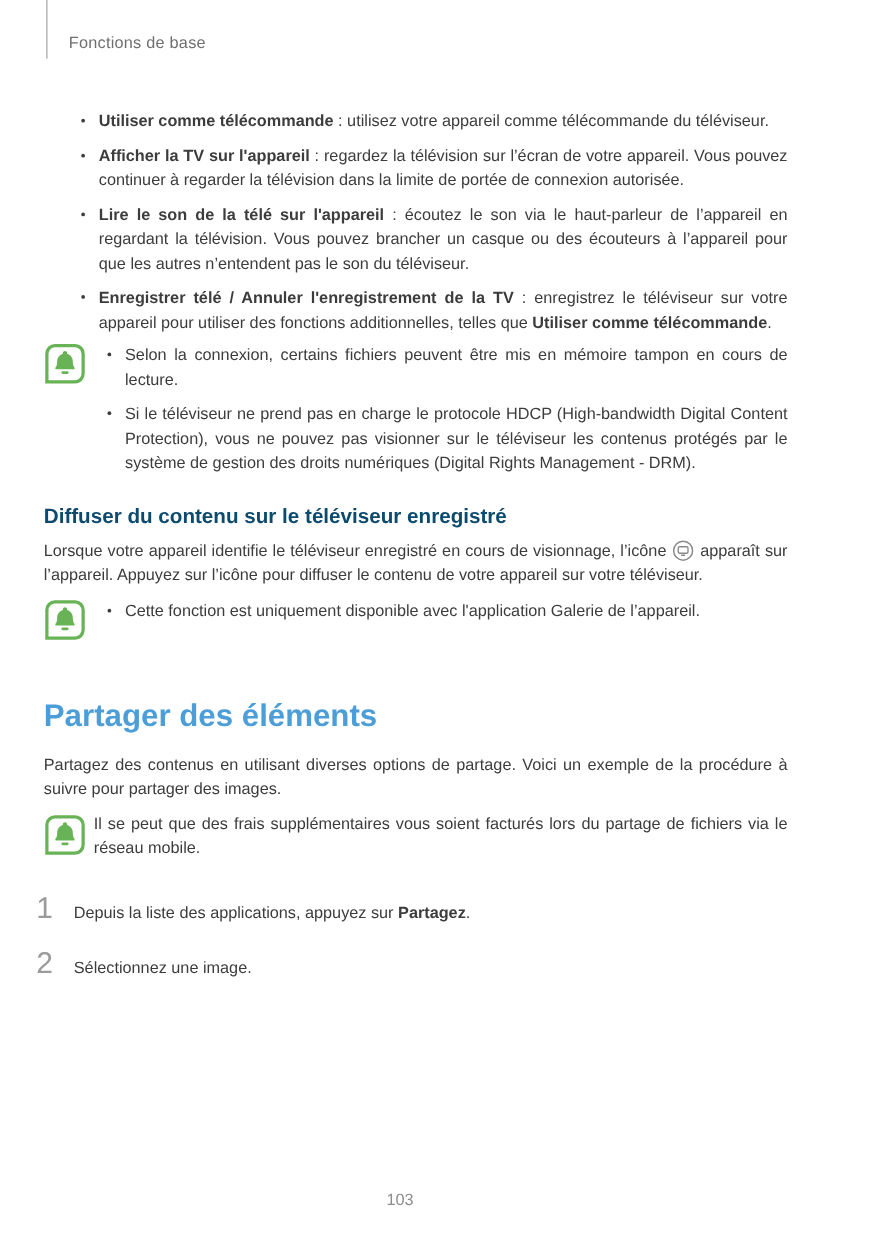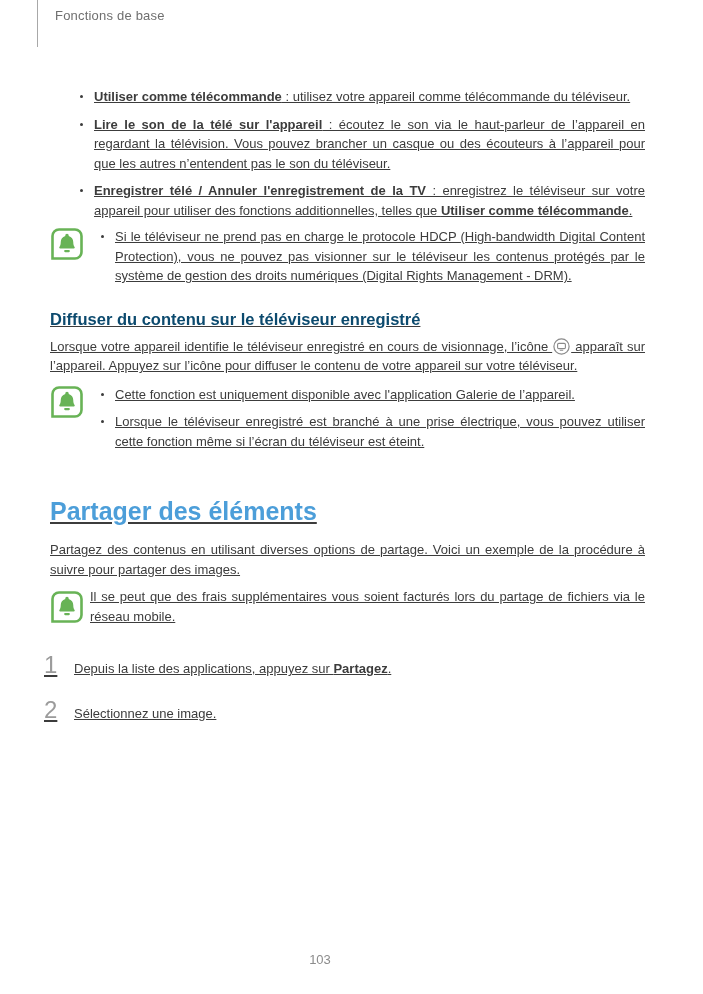--- a/index.html
+++ b/index.html
@@ -11,25 +11,25 @@
     color: #3c3c3c;
     overflow: hidden;
   }
   
   .page-header { position: relative; height: 47px; }
   .header-rule {
     position: absolute; left: 37px; top: 0;
     width: 1px; height: 47px; background: #a8a8a8;
   }
   .header-title {
-    position: absolute; left: 55px; top: 8px;
+    position: absolute; left: 55px; top: 26px;
     font-size: 13px; color: #6f6f6f; letter-spacing: 0.2px;
   }
   
-  main { width: 595px; margin-left: 50px; text-decoration: underline; }
+  main { width: 595px; margin-left: 35px; }
   .body-text { font-size: 13px; line-height: 19.5px; text-align: justify; }
   .b { font-weight: bold; }
   
   ul.feature-list { list-style: none; margin-top: 40px; }
   ul.feature-list > li { position: relative; padding-left: 44px; }
   ul.feature-list > li + li { margin-top: 8px; }
   ul.feature-list > li::before {
     content: ""; position: absolute; left: 30px; top: 8px;
     width: 3px; height: 3px; border-radius: 50%; background: #3c3c3c;
   }
@@ -87,37 +87,41 @@
     <div class="header-title">Fonctions de base</div>
   </header>
 
   <main>
 
     <ul class="feature-list body-text">
       <li>
         <span class="b">Utiliser comme télécommande</span><span> : utilisez votre appareil comme télécommande du téléviseur.</span>
       </li>
       <li>
+        <span class="b">Afficher la TV sur l'appareil</span><span> : regardez la télévision sur l’écran de votre appareil. Vous pouvez continuer à regarder la télévision dans la limite de portée de connexion autorisée.</span>
+      </li>
+      <li>
         <span class="b">Lire le son de la télé sur l'appareil</span><span> : écoutez le son via le haut-parleur de l’appareil en regardant la télévision. Vous pouvez brancher un casque ou des écouteurs à l’appareil pour que les autres n’entendent pas le son du téléviseur.</span>
       </li>
       <li>
         <span class="b">Enregistrer télé / Annuler l'enregistrement de la TV</span><span> : enregistrez le téléviseur sur votre appareil pour utiliser des fonctions additionnelles, telles que </span><span class="b">Utiliser comme télécommande</span><span>.</span>
       </li>
     </ul>
 
     <div class="note note-1">
       <span class="note-icon bell-slot">
   <svg width="34" height="34" viewBox="0 0 34 34">
     <path d="M31.5 9 v16 a6.5 6.5 0 0 1 -6.5 6.5 H2.5 V9 A6.5 6.5 0 0 1 9 2.5 h16 A6.5 6.5 0 0 1 31.5 9 z" fill="#ffffff" stroke="#68b356" stroke-width="2.6"></path>
     <path d="M17 6.8c.95 0 1.7.75 1.7 1.7v.5c2.9.85 4.55 3.25 4.55 6.1 0 2.35.5 3.85 1.3 4.85.5.62.07 1.45-.72 1.45H10.17c-.79 0-1.22-.83-.72-1.45.8-1 1.3-2.5 1.3-4.85 0-2.85 1.65-5.25 4.55-6.1v-.5c0-.95.75-1.7 1.7-1.7z" fill="#68b356"></path>
     <rect x="14.1" y="22.9" width="5.8" height="2.3" rx="1.15" fill="#68b356"></rect>
   </svg>
 </span>
       <div class="note-body">
         <ul class="note-list body-text">
+          <li><span>Selon la connexion, certains fichiers peuvent être mis en mémoire tampon en cours de lecture.</span></li>
           <li><span>Si le téléviseur ne prend pas en charge le protocole HDCP (High-bandwidth Digital Content Protection), vous ne pouvez pas visionner sur le téléviseur les contenus protégés par le système de gestion des droits numériques (Digital Rights Management - DRM).</span></li>
         </ul>
       </div>
     </div>
 
     <h2 class="sub-heading">Diffuser du contenu sur le téléviseur enregistré</h2>
 
 
     <p class="body-text para-2">
       <span>Lorsque votre appareil identifie le téléviseur enregistré en cours de visionnage, l’icône </span><span class="inline-icon"><svg width="17" height="17" viewBox="0 0 17 17">
@@ -131,21 +135,20 @@
       <span class="note-icon bell-slot">
   <svg width="34" height="34" viewBox="0 0 34 34">
     <path d="M31.5 9 v16 a6.5 6.5 0 0 1 -6.5 6.5 H2.5 V9 A6.5 6.5 0 0 1 9 2.5 h16 A6.5 6.5 0 0 1 31.5 9 z" fill="#ffffff" stroke="#68b356" stroke-width="2.6"></path>
     <path d="M17 6.8c.95 0 1.7.75 1.7 1.7v.5c2.9.85 4.55 3.25 4.55 6.1 0 2.35.5 3.85 1.3 4.85.5.62.07 1.45-.72 1.45H10.17c-.79 0-1.22-.83-.72-1.45.8-1 1.3-2.5 1.3-4.85 0-2.85 1.65-5.25 4.55-6.1v-.5c0-.95.75-1.7 1.7-1.7z" fill="#68b356"></path>
     <rect x="14.1" y="22.9" width="5.8" height="2.3" rx="1.15" fill="#68b356"></rect>
   </svg>
 </span>
       <div class="note-body">
         <ul class="note-list body-text">
           <li><span>Cette fonction est uniquement disponible avec l'application Galerie de l’appareil.</span></li>
-          <li><span>Lorsque le téléviseur enregistré est branché à une prise électrique, vous pouvez utiliser cette fonction même si l’écran du téléviseur est éteint.</span></li>
         </ul>
       </div>
     </div>
 
     <h1 class="big-heading">Partager des éléments</h1>
 
     <p class="body-text para-3">Partagez des contenus en utilisant diverses options de partage. Voici un exemple de la procédure à suivre pour partager des images.</p>
 
     <div class="note note-3">
       <span class="note-icon bell-slot">

